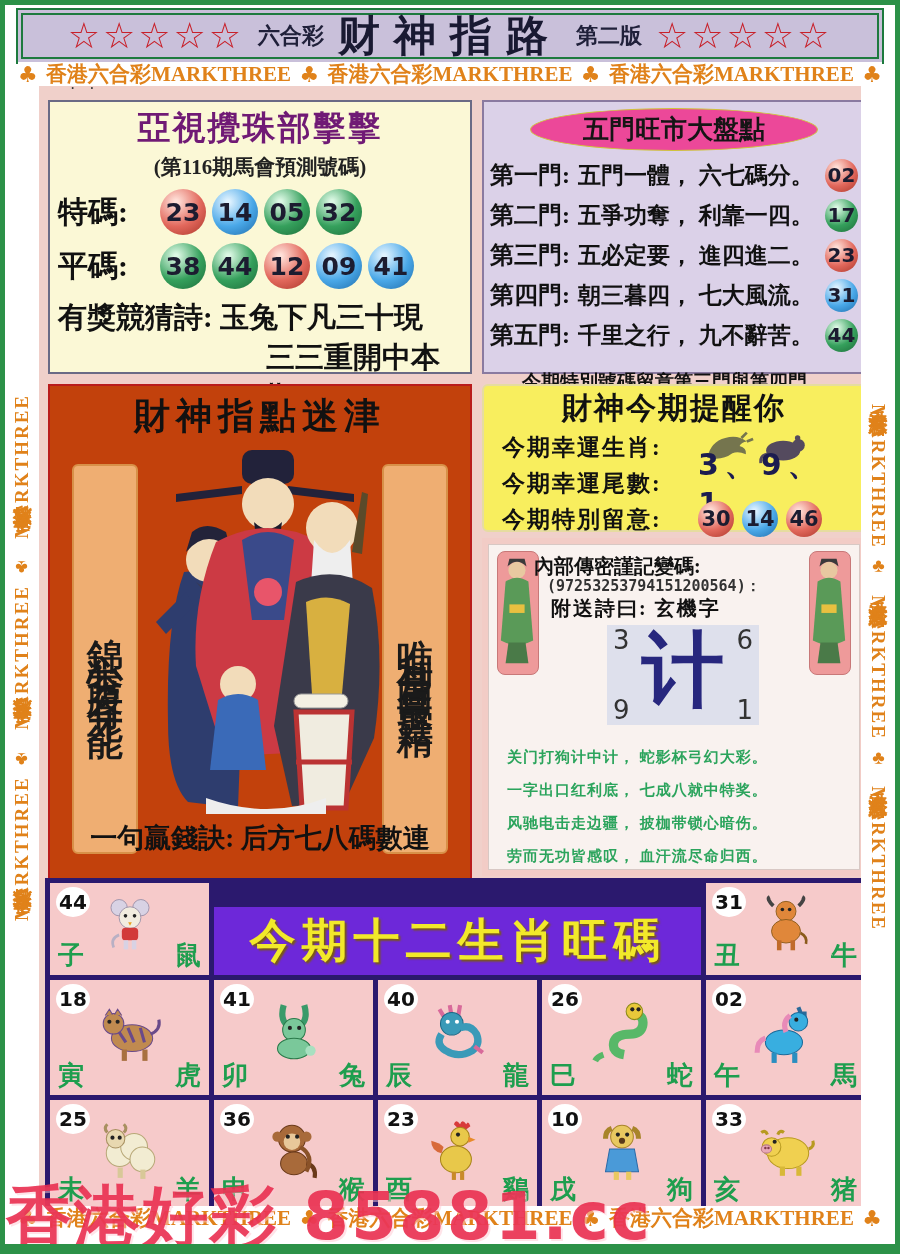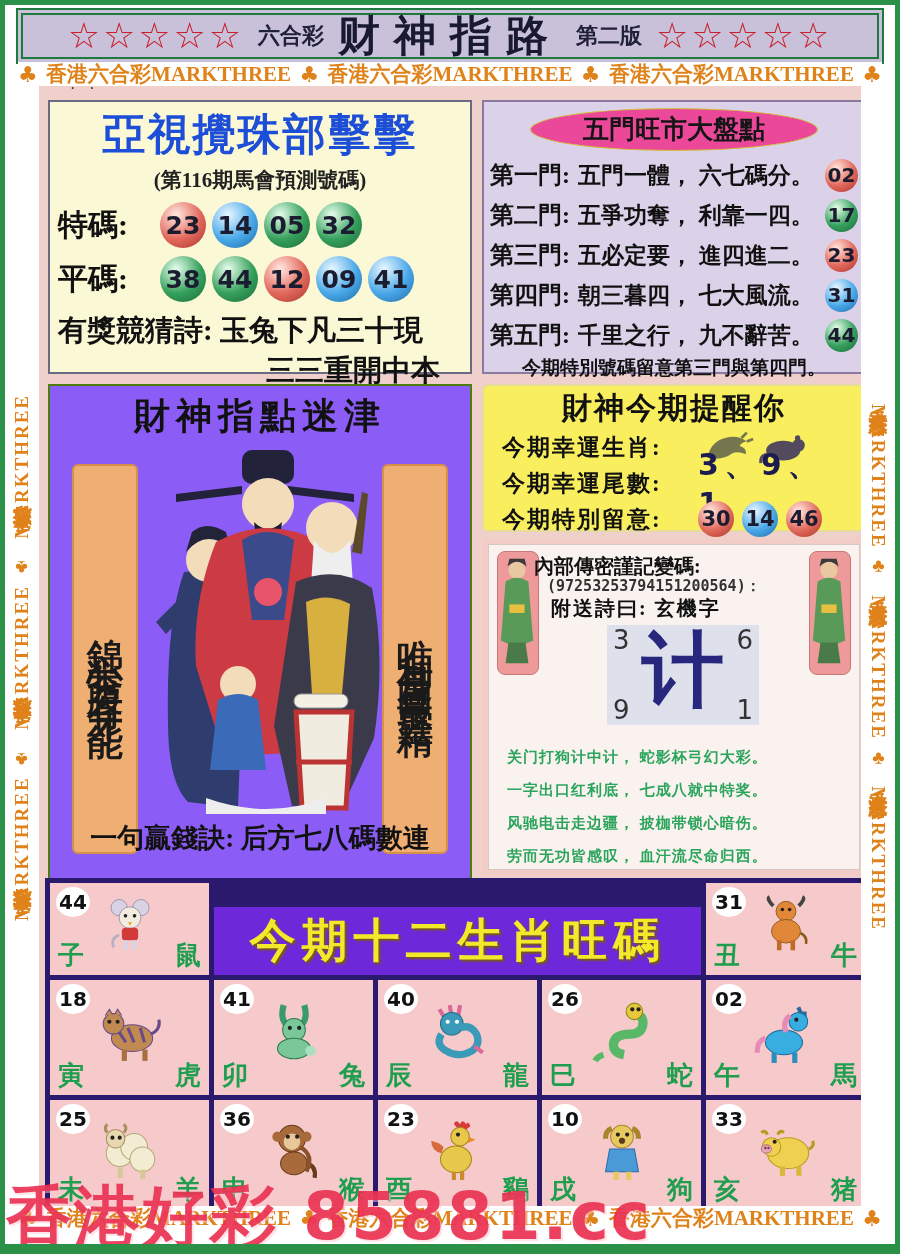--- a/index.html
+++ b/index.html
@@ -26,44 +26,44 @@
   .vstrip.left{left:5px;} .vstrip.right{right:5px;}
   .vtext{writing-mode:vertical-rl;color:#e0821a;font-size:19px;font-weight:bold;letter-spacing:2px;white-space:nowrap;}
   .vstrip.left .vtext{transform:rotate(180deg);}
   
   .canvas{position:absolute;left:39px;top:86px;width:824px;height:1118px;background:#f0d0ca;z-index:1;}
   .dots{position:absolute;left:70px;top:80px;color:#333;font-size:16px;letter-spacing:5px;z-index:5;}
   
   .box{position:absolute;box-sizing:border-box;z-index:5;}
   
   .pred{left:48px;top:100px;width:424px;height:274px;background:#fbf8d6;border:2px solid #6a6a85;padding:4px 8px;}
-  .pred-title{text-align:center;font-size:43px;font-weight:bold;color:#1d4ed8;letter-spacing:2px;}
+  .pred-title{text-align:center;font-size:33px;font-weight:bold;color:#701a75;letter-spacing:2px;}
   .pred-sub{text-align:center;font-size:21px;font-weight:bold;color:#222;margin-top:2px;}
   .ball-row{display:flex;align-items:center;margin-top:8px;gap:6px;}
   .row-label{font-size:30px;font-weight:bold;color:#111;width:96px;flex:none;}
   .ball{display:inline-flex;align-items:center;justify-content:center;border-radius:50%;
         font-family:"DejaVu Sans",sans-serif;font-weight:bold;color:#1c1c30;flex:none;}
   .ball-lg{width:46px;height:46px;font-size:25px;}
   .ball-md{width:36px;height:36px;font-size:21px;}
   .ball-sm{width:33px;height:33px;font-size:20px;}
   .ball[data-color="red"]{background:radial-gradient(circle at 35% 28%,#ffe0d8 4%,#e2685c 55%,#a83428 100%);}
   .ball[data-color="blue"]{background:radial-gradient(circle at 35% 28%,#dff2ff 4%,#4aa8e8 55%,#1d6aa8 100%);}
   .ball[data-color="green"]{background:radial-gradient(circle at 35% 28%,#dcf8e4 4%,#35a05c 55%,#1c6a38 100%);}
   .poem1{font-size:29px;font-weight:bold;color:#111;margin-top:9px;}
   .poem2{font-size:29px;font-weight:bold;color:#111;padding-left:208px;}
   
   .doors{left:482px;top:100px;width:384px;height:274px;background:#dbd1e8;border:2px solid #8a7aa0;padding:4px 6px;}
   .oval{width:286px;margin:2px auto 4px;background:#ec4899;border:1px solid #cfc43a;border-radius:50%;
         text-align:center;font-size:26px;font-weight:bold;color:#151515;padding:3px 0;}
   .fd-row{display:flex;align-items:center;height:40px;}
   .fd-label{font-size:24px;font-weight:bold;color:#111;width:88px;flex:none;}
   .fd-text{font-size:23px;font-weight:bold;color:#111;flex:1;}
-  .fd-foot{text-align:center;font-size:19px;font-weight:bold;color:#111;margin-top:0;}
-  
-  .maze{left:48px;top:384px;width:424px;height:546px;background:#8b5cf6;border:2px solid #4d7c0f;}
+  .fd-foot{text-align:center;font-size:19px;font-weight:bold;color:#111;margin-top:14px;}
+  
+  .maze{left:48px;top:384px;width:424px;height:546px;background:#c2410c;border:2px solid #b91c1c;}
   .maze-title{text-align:center;font-size:36px;font-weight:bold;color:#111;letter-spacing:6px;margin-top:6px;}
   .couplet{position:absolute;top:78px;width:62px;height:386px;background:#efae72;border:2px solid #d89048;
            border-radius:6px;display:flex;align-items:center;justify-content:center;}
   .couplet.cl{left:22px;} .couplet.cr{right:22px;}
   .couplet span{writing-mode:vertical-rl;text-orientation:upright;font-size:36px;font-weight:bold;color:#1a1a1a;
            letter-spacing:14px;line-height:1;}
   .deity-art{position:absolute;left:96px;top:46px;width:238px;height:388px;}
   .maze-foot{position:absolute;left:0;right:0;top:434px;text-align:center;font-size:27px;font-weight:bold;color:#111;}
   
   .remind{left:482px;top:384px;width:384px;height:148px;background:#f8ee5e;border:2px solid #e6dca0;border-radius:6px;padding:2px 18px;}

